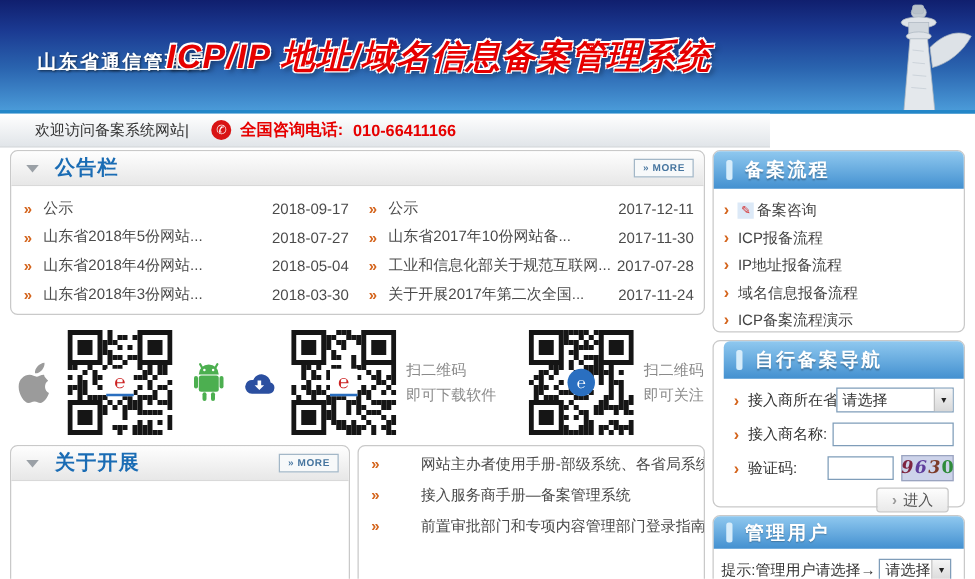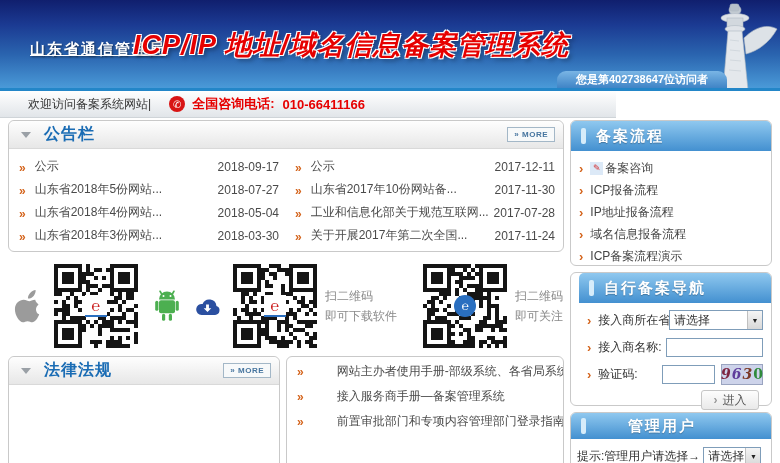--- a/index.html
+++ b/index.html
@@ -121,21 +121,20 @@
         <ellipse cx="55" cy="18" rx="14" ry="4.5" fill="#dfe3e8"></ellipse>
         <rect x="47" y="18" width="16" height="9" fill="#d2d8de"></rect>
         <ellipse cx="55" cy="29" rx="10" ry="3.5" fill="#dfe3e8"></ellipse>
         <path d="M48 31 L62 31 L68 90 L43 90 Z" fill="#e4e8ec"></path>
         <path d="M64 38 C76 26 88 24 97 29 C90 42 78 51 66 54 Z" fill="#dde2e7"></path>
         <path d="M50 40 l9 1 M50 50 l10 1 M50 60 l11 1 M49 70 l12 1" stroke="#c4ccd4" fill="none"></path>
       </g>
     </svg>
     <div id="agency">山东省通信管理局</div>
     <div id="main-title">ICP/IP 地址/域名信息备案管理系统</div>
-    <div id="visitor-bar">您是第402738647位访问者</div>
   </div>
   <div id="teal-line"></div>
 
   <div id="welcome-bar">
     <span id="welcome-text">欢迎访问备案系统网站|</span>
     <span id="phone-icon"></span>
     <span class="hotline">全国咨询电话:</span>
     <span class="hotline" id="hotline-number">010-66411166</span>
   </div>
 
@@ -675,21 +674,21 @@
     </div>
     <div class="qr-caption">
       <div>扫二维码</div>
       <div>即可关注</div>
     </div>
   </div>
 
   <div class="box" id="law-box">
     <div class="sec-head">
       <span class="tri"></span>
-      <span class="sec-title">法律法规</span>
+      <span class="sec-title">关于开展</span>
       <span class="more-btn">» MORE</span>
     </div>
   </div>
 
   <div class="box" id="help-box">
     <div style="padding-top:6px;">
       <div class="help-row">
         <span class="bullet"></span>
         <span class="help-text">网站主办者使用手册-部级系统、各省局系统</span>
       </div>
@@ -770,21 +769,21 @@
       </span>
     </div>
     <div class="btn-row">
       <span class="enter-btn">
         <span>进入</span>
       </span>
     </div>
   </div>
 
   <div class="box" id="admin-box">
-    <div class="side-head" style="height:26px;gap:32px;">
+    <div class="side-head" style="height:26px;">
       <span class="side-bar-deco"></span>
       <span class="side-title">管理用户</span>
     </div>
     <div class="admin-row">
       <span>提示:管理用户请选择→</span>
       <span class="select narrow">
         <span>请选择</span>
         <span class="sel-arrow"></span>
       </span>
     </div>

